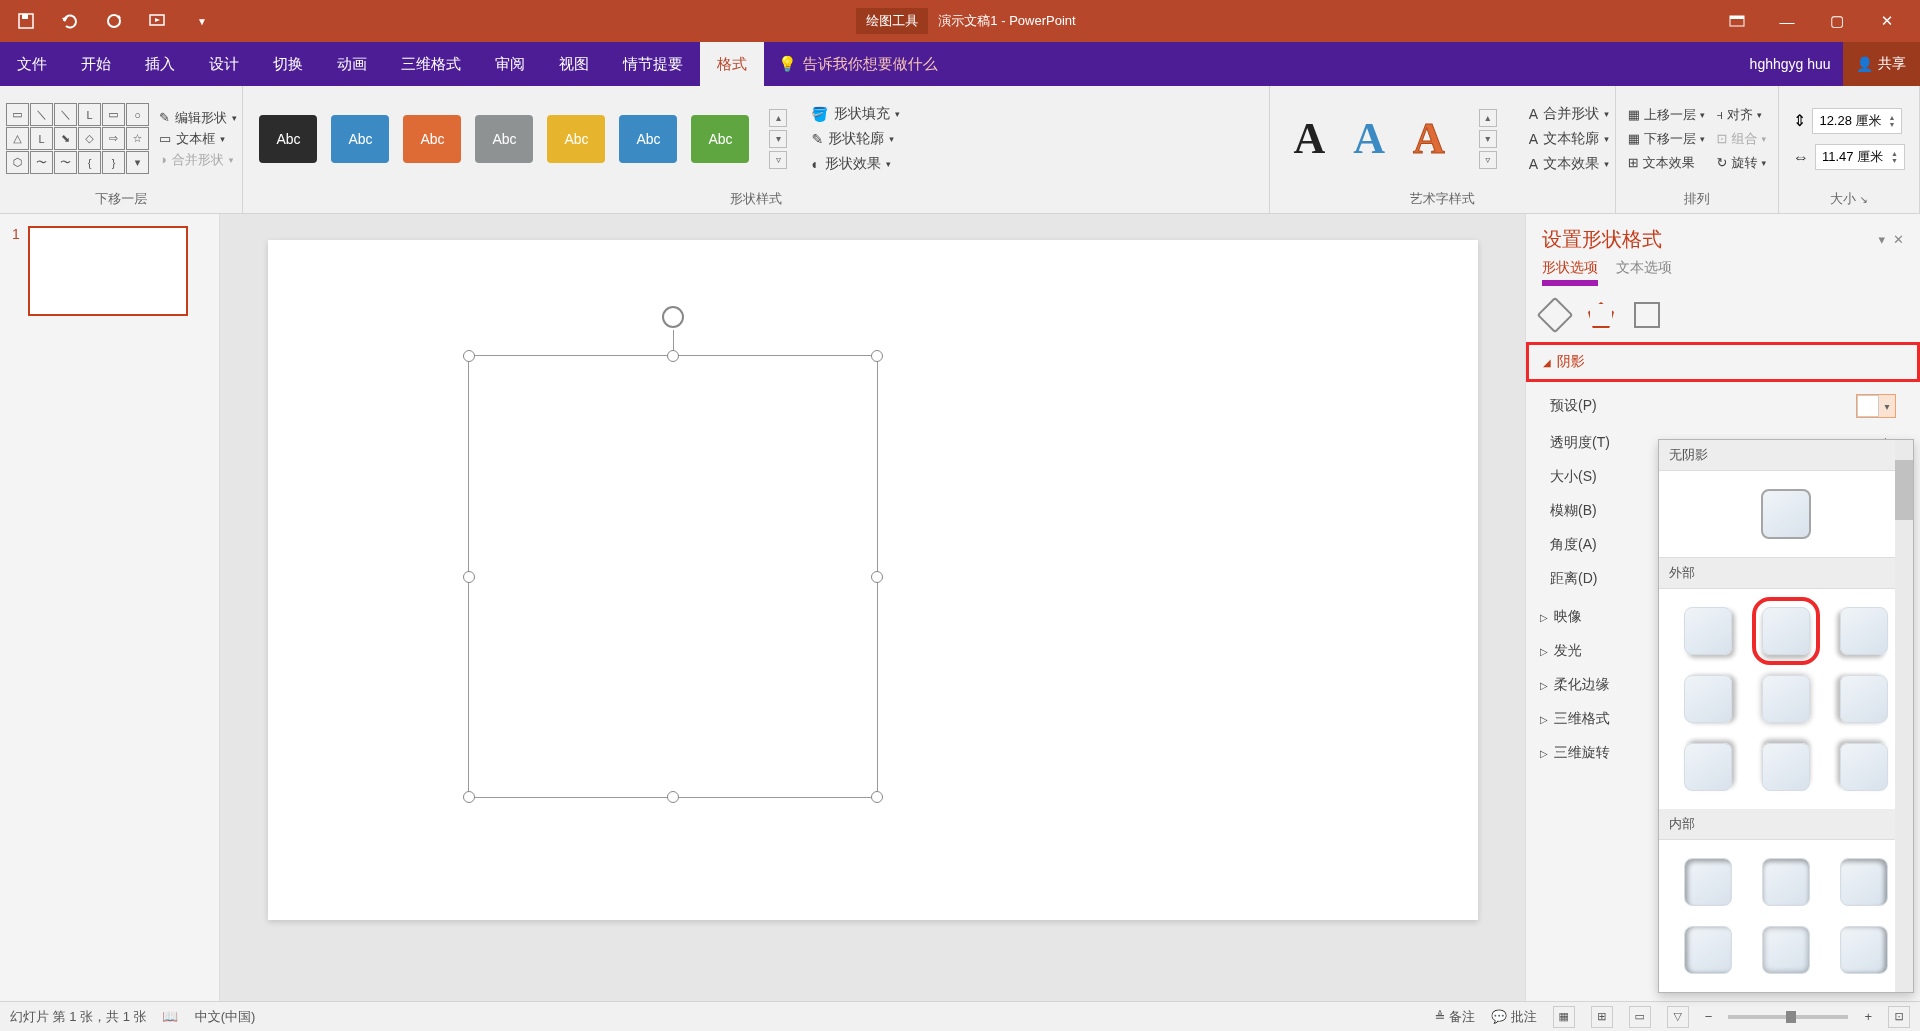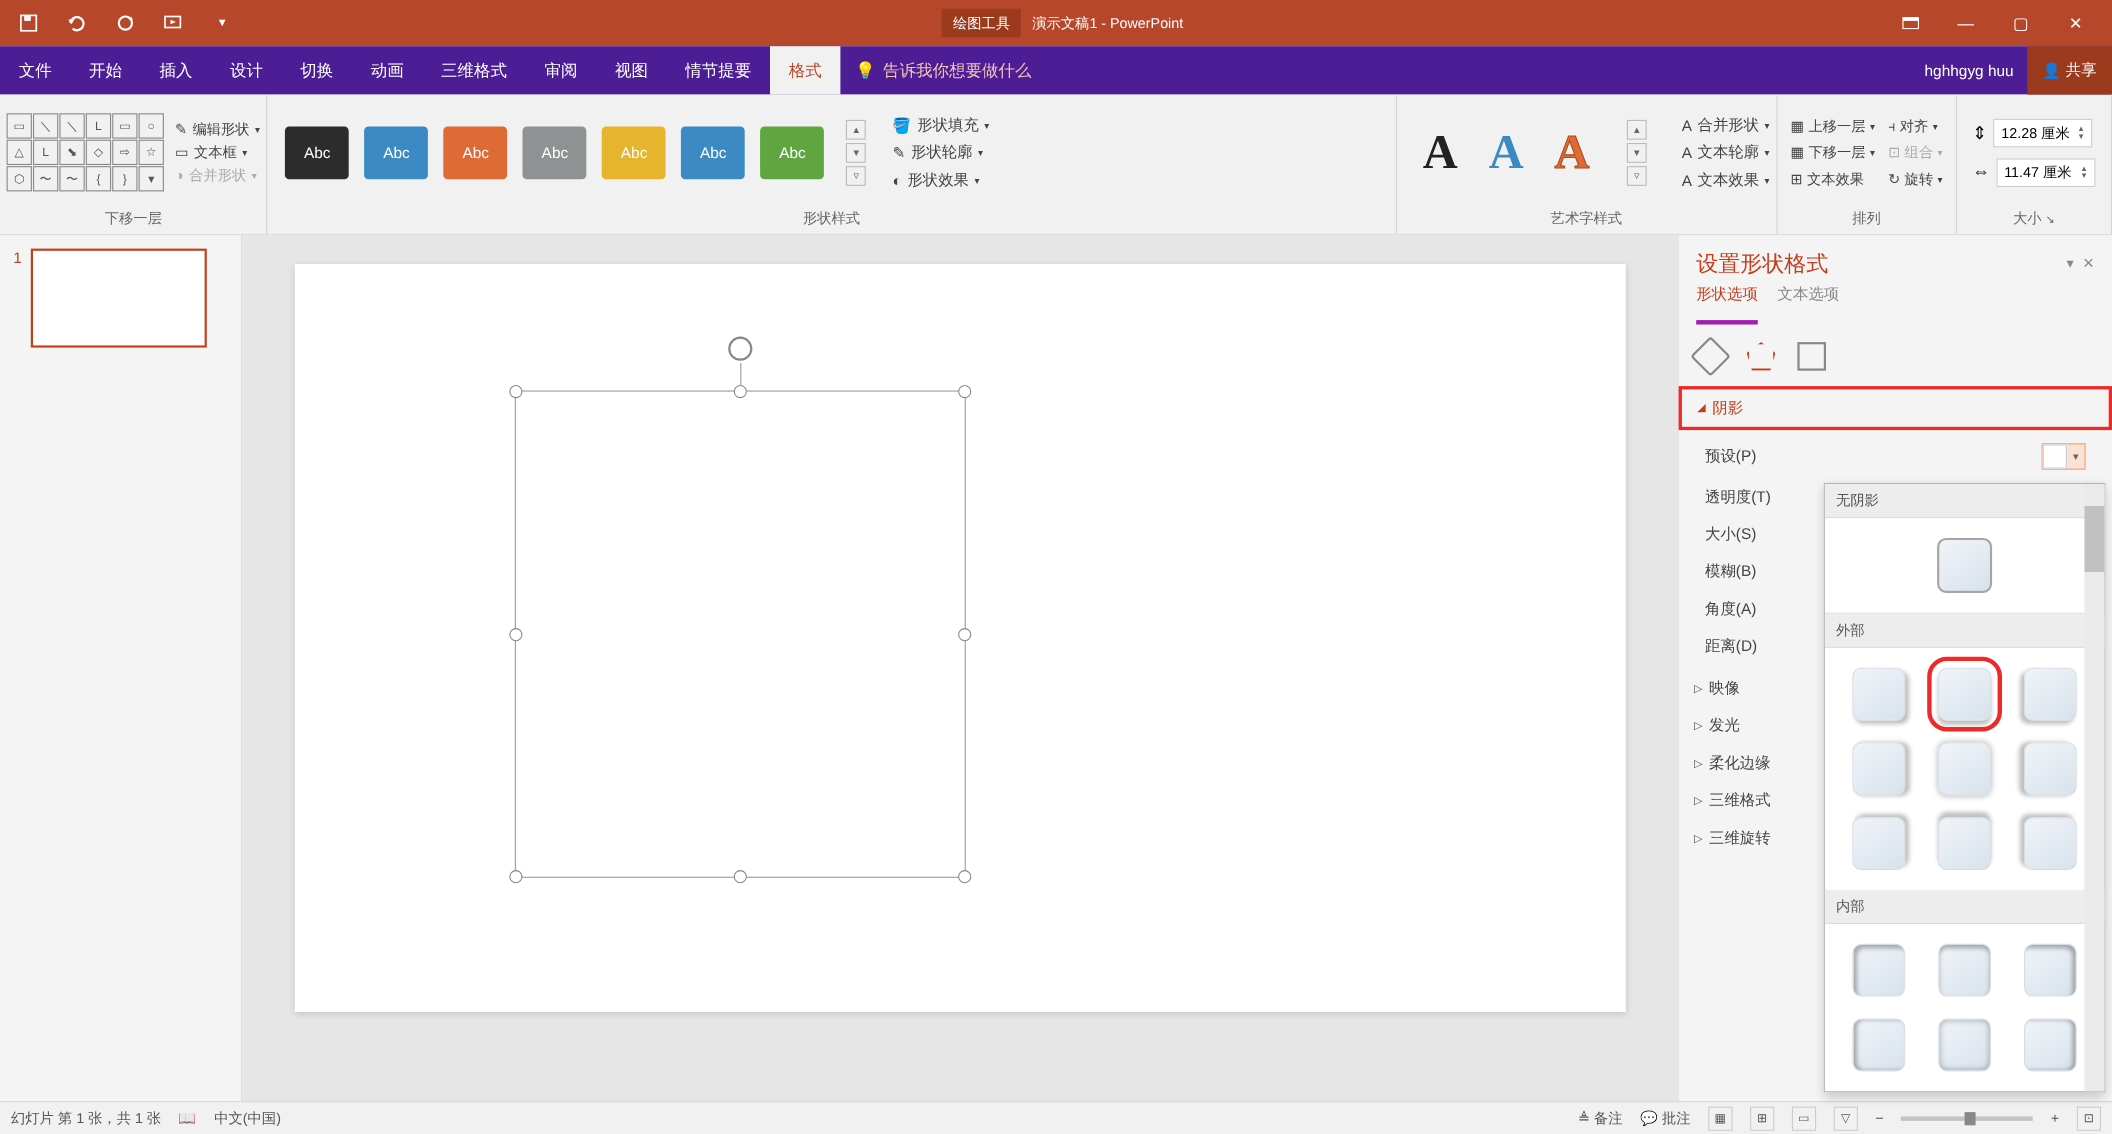--- a/index.html
+++ b/index.html
@@ -76,21 +76,21 @@
 .h-tl { left: -6px; top: -6px; } .h-tm { left: 50%; top: -6px; transform: translateX(-50%); } .h-tr { right: -6px; top: -6px; }
 .h-ml { left: -6px; top: 50%; transform: translateY(-50%); } .h-mr { right: -6px; top: 50%; transform: translateY(-50%); }
 .h-bl { left: -6px; bottom: -6px; } .h-bm { left: 50%; bottom: -6px; transform: translateX(-50%); } .h-br { right: -6px; bottom: -6px; }
 
 
 .pane { width: 395px; background: #F4F4F4; border-left: 1px solid #ddd; display: flex; flex-direction: column; position: relative; }
 .pane-title { font-size: 20px; color: #C43E1C; padding: 12px 16px 6px; font-weight: 500; display: flex; justify-content: space-between; align-items: center; }
 .pane-close { color: #888; font-size: 13px; display: flex; gap: 8px; }
 .pane-tabs { display: flex; gap: 18px; padding: 0 16px 10px; font-size: 14px; }
 .pane-tab { color: #888; cursor: pointer; }
-.pane-tab.active { color: #C43E1C; border-bottom: 4px solid #a21caf; padding-bottom: 14px; }
+.pane-tab.active { color: #C43E1C; border-bottom: 6px solid #a21caf; padding-bottom: 3px; }
 .pane-icons { display: flex; gap: 20px; padding: 6px 16px 14px; }
 .pane-icon { width: 26px; height: 26px; display: flex; align-items: center; justify-content: center; border: 2px solid #888; }
 .pane-icon.active { border-color: #C43E1C; }
 
 .section-hdr { display: flex; align-items: center; gap: 6px; padding: 8px 14px; font-size: 14px; color: #444; cursor: pointer; }
 .section-hdr .tri { font-size: 10px; }
 .section-hdr.highlighted { border: 3px solid #EF2929; color: #C43E1C; font-weight: 500; }
 
 .shadow-props { padding: 4px 24px; font-size: 14px; color: #444; }
 .prop-row { display: flex; justify-content: space-between; align-items: center; padding: 8px 0; }

